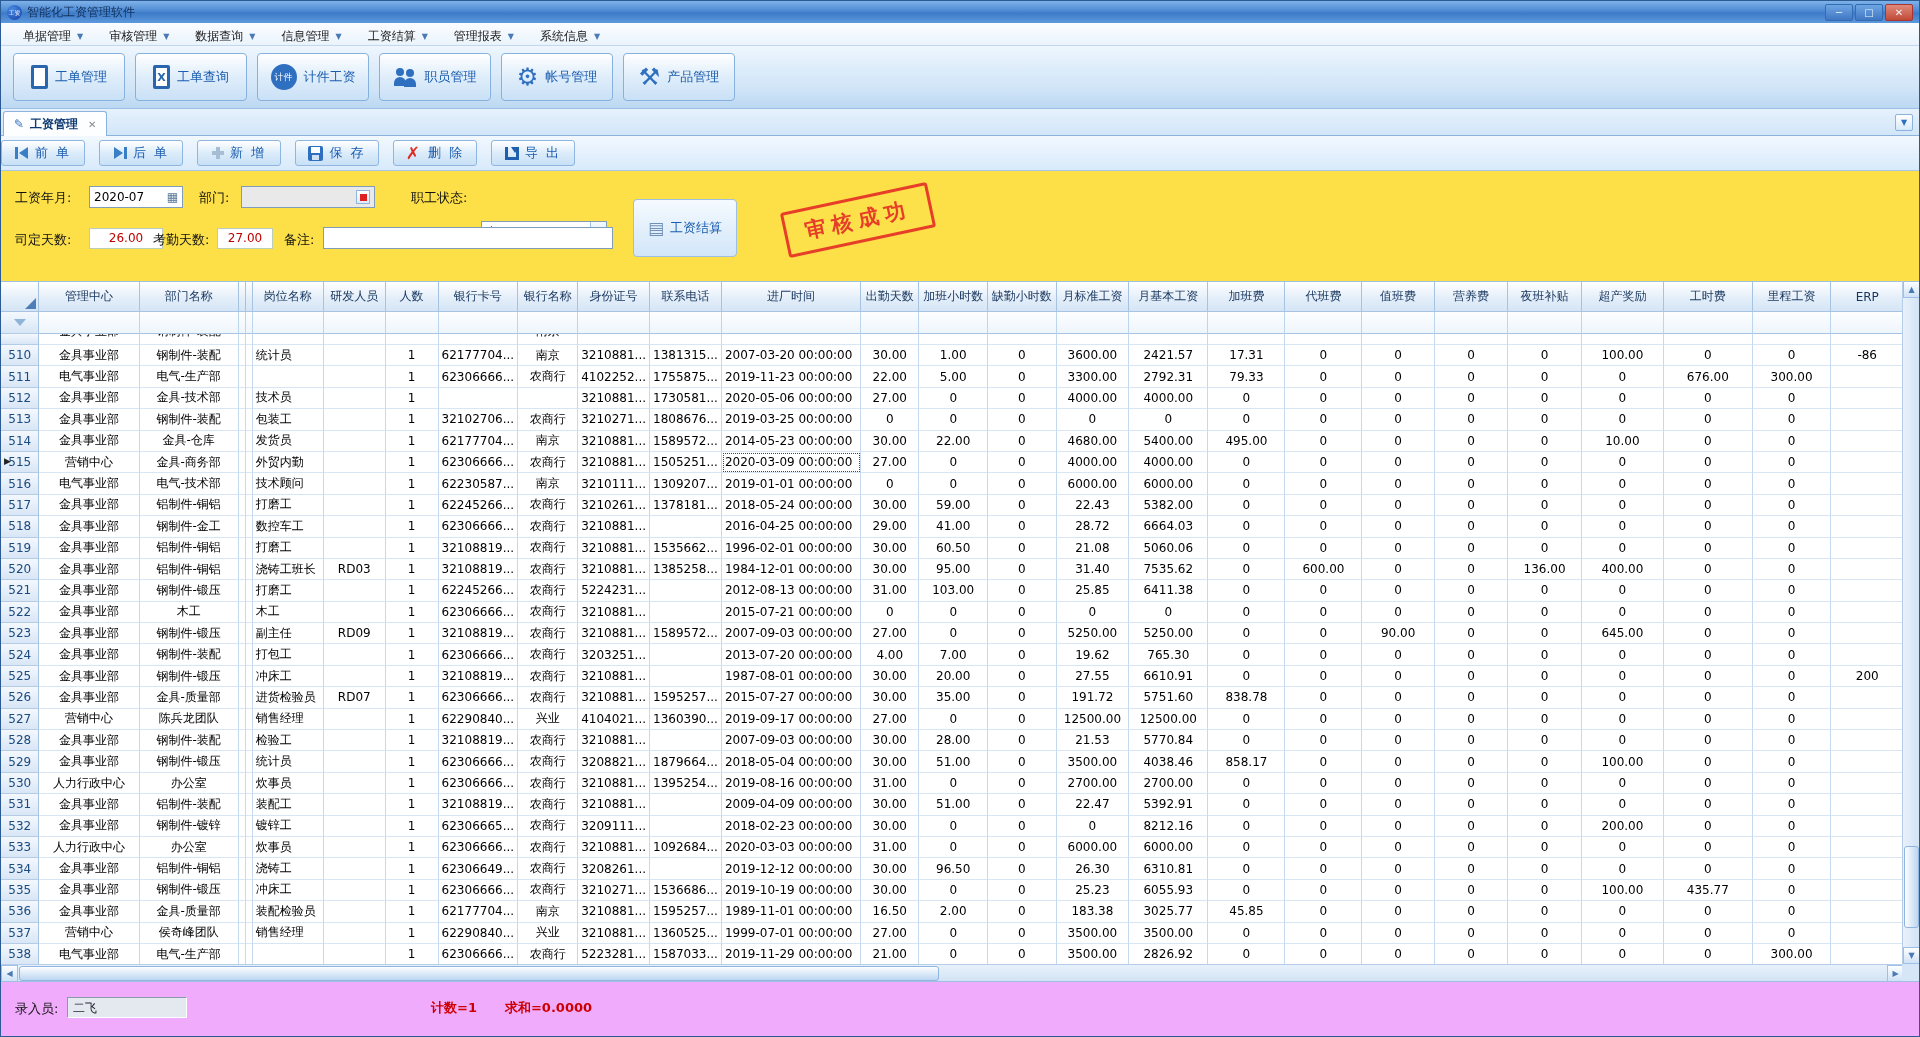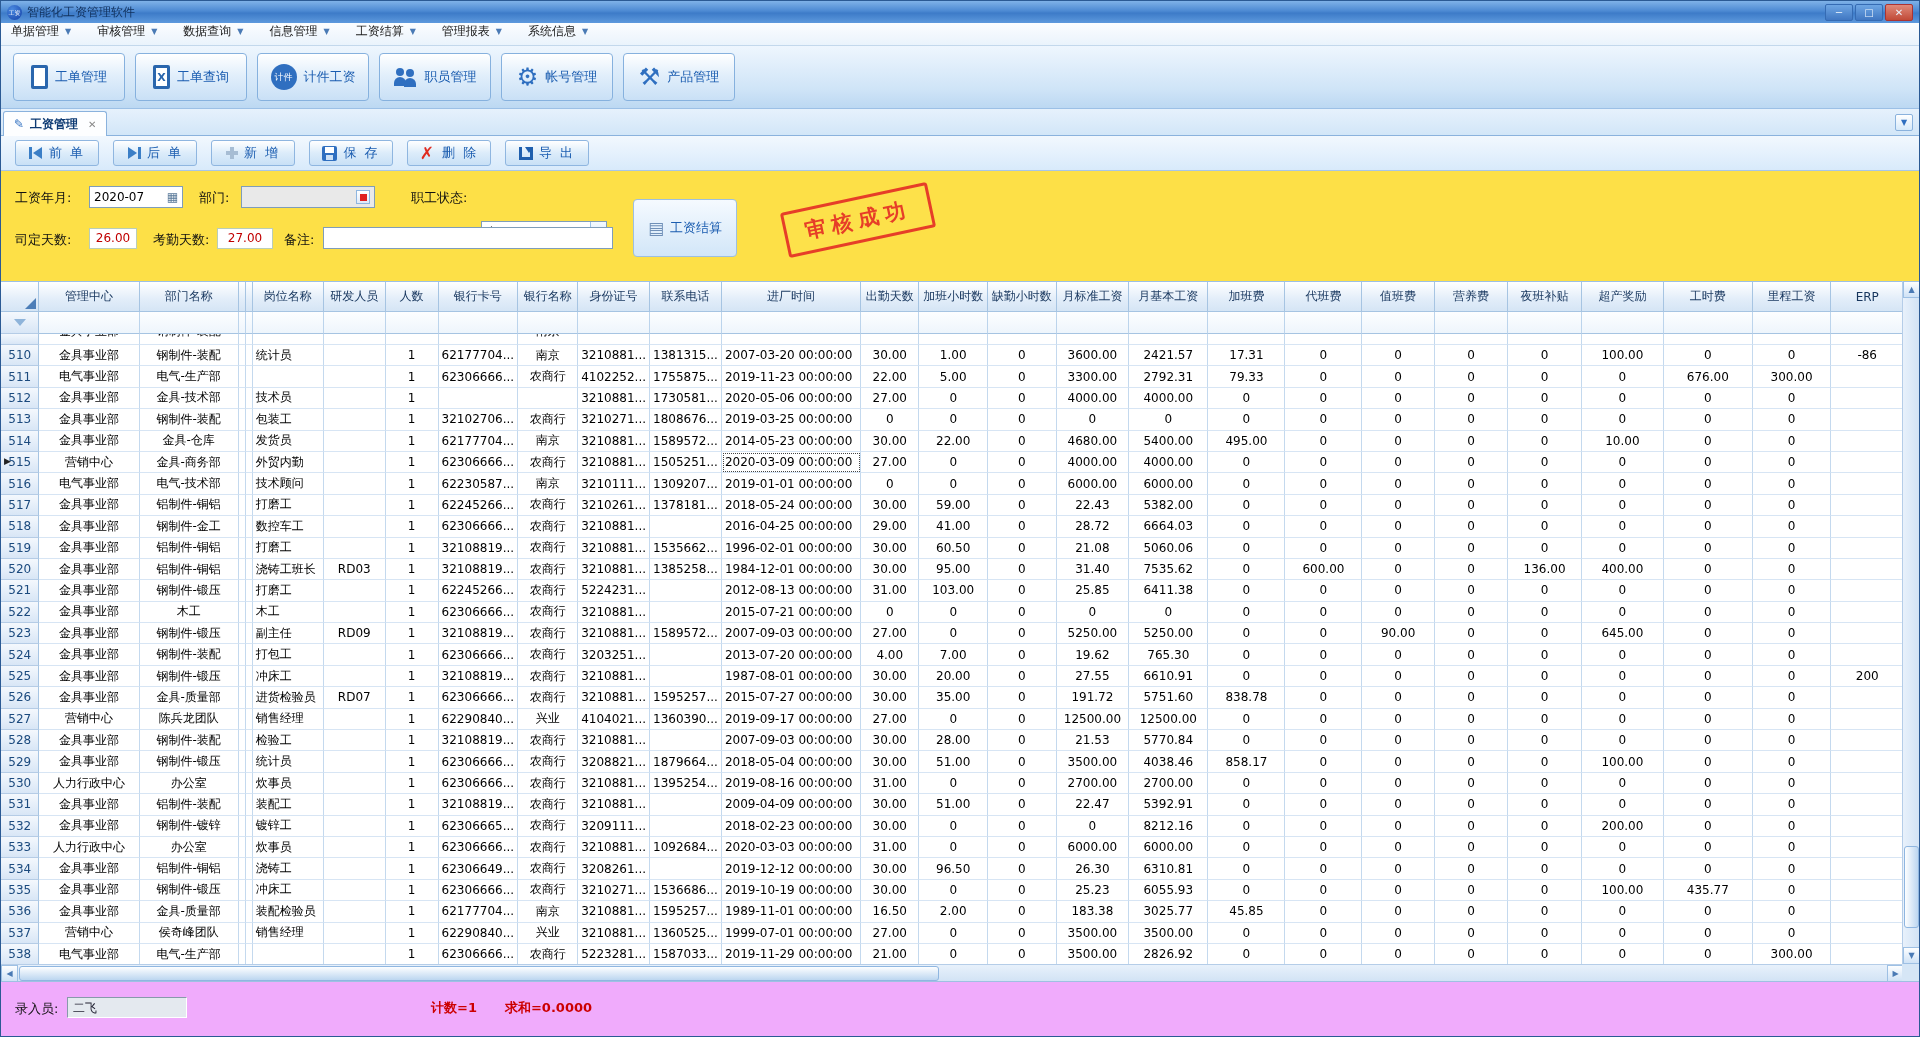--- a/index.html
+++ b/index.html
@@ -15,21 +15,21 @@
     color:#fff; font-size:6px; line-height:15px; text-align:center; margin-right:5px; flex:0 0 auto; }
   #app-title { font-size:12px; color:#10305c; }
   #win-controls { margin-left:auto; display:flex; gap:2px; }
   .winbtn { width:28px; height:17px; text-align:center; line-height:16px; font-size:10px; color:#eaf2fc;
     background:linear-gradient(#6ea6e4,#4077c2); border:1px solid #356bb3; border-radius:2px; }
   .winbtn.close { background:linear-gradient(#e08a7a,#c14a38); border-color:#a33; }
 
   
   #menubar { position:absolute; left:0; top:22px; width:100%; height:23px;
     background:linear-gradient(#fbfdff,#eaf3fc); border-bottom:1px solid #c3d8ec;
-    display:flex; align-items:flex-start; padding-left:10px; }
+    display:flex; align-items:flex-end; padding-left:22px; }
   .menu-item { display:flex; align-items:center; margin-right:26px; color:#1a1a1a; font-size:12px; }
   .menu-item .dd { font-size:8px; color:#4a7ab5; margin-left:6px; }
 
   
   #maintoolbar { position:absolute; left:0; top:45px; width:100%; height:63px;
     background:linear-gradient(#eef6fe,#cfe4f7 70%,#bcd8f2); border-bottom:1px solid #9cc0e6;
     display:flex; align-items:center; padding-left:12px; gap:10px; }
   .bigbtn { width:112px; height:48px; border:1px solid #86b1de; border-radius:4px;
     background:linear-gradient(#ffffff,#e2effb 45%,#c9e0f6);
     display:flex; align-items:center; justify-content:center; gap:7px;
@@ -52,21 +52,21 @@
     border:1px solid #8ab2dd; border-bottom:none; border-radius:3px 3px 0 0;
     display:flex; align-items:center; gap:6px; color:#0d3a73; font-weight:bold; font-size:12px; }
   .tab .pencil { color:#2f6fc0; font-size:12px; font-weight:normal; }
   .tab .closex { color:#888; font-size:10px; font-weight:normal; margin-left:4px; }
   #tablist-btn { position:absolute; right:6px; top:5px; width:18px; height:17px; text-align:center; line-height:16px;
     font-size:8px; color:#2f6fc0; background:linear-gradient(#fff,#d6e9fa); border:1px solid #8ab2dd; border-radius:2px; }
 
   
   #edittoolbar { position:absolute; left:0; top:135px; width:100%; height:35px;
     background:linear-gradient(#f2f8fe,#d8eafb); border-bottom:1px solid #a8c6e6;
-    display:flex; align-items:center; padding-left:14px; gap:14px; }
+    display:flex; align-items:center; gap:14px; }
   .editbtn { width:84px; height:26px; border:1px solid #8fb6e0; border-radius:3px;
     background:linear-gradient(#ffffff,#dcecfa 50%,#c8e0f6);
     display:flex; align-items:center; justify-content:center; gap:6px; color:#1b5db0; font-size:13px; letter-spacing:2px; }
   .eicon { flex:0 0 auto; position:relative; }
   .icon-prev { width:14px; height:12px; }
   .icon-prev::before { content:""; position:absolute; left:0; top:0; width:3px; height:12px; background:#3a7ec6; }
   .icon-prev::after { content:""; position:absolute; left:4px; top:0; border-top:6px solid transparent; border-bottom:6px solid transparent; border-right:9px solid #3a7ec6; }
   .icon-next { width:14px; height:12px; }
   .icon-next::before { content:""; position:absolute; right:0; top:0; width:3px; height:12px; background:#3a7ec6; }
   .icon-next::after { content:""; position:absolute; right:4px; top:0; border-top:6px solid transparent; border-bottom:6px solid transparent; border-left:9px solid #3a7ec6; }
@@ -255,21 +255,21 @@
           <i></i>
         </span>
     </div>
     <span class="flabel" style="left:410px; top:18px;">职工状态:</span>
     <div class="field" style="left:480px; top:15px; width:126px; padding-right:0;margin-top:35px;">
       <span>在职</span>
       <span class="ddbtn">▼</span>
     </div>
 
     <span class="flabel" style="left:14px; top:60px;">司定天数:</span>
-    <div class="daysfield" style="left:88px; top:57px; width:48px;">26.00</div>
+    <div class="daysfield" style="left:88px; top:57px; width:74px;">26.00</div>
     <span class="flabel" style="left:152px; top:60px;">考勤天数:</span>
     <div class="daysfield" style="left:216px; top:57px; width:56px;">27.00</div>
     <span class="flabel" style="left:283px; top:60px;">备注:</span>
     <div class="field" style="left:322px; top:56px; width:290px;">
       <span></span>
     </div>
 
     <div id="settle-btn">
       <span class="icon-settle">▤</span>
       <span>工资结算</span>

